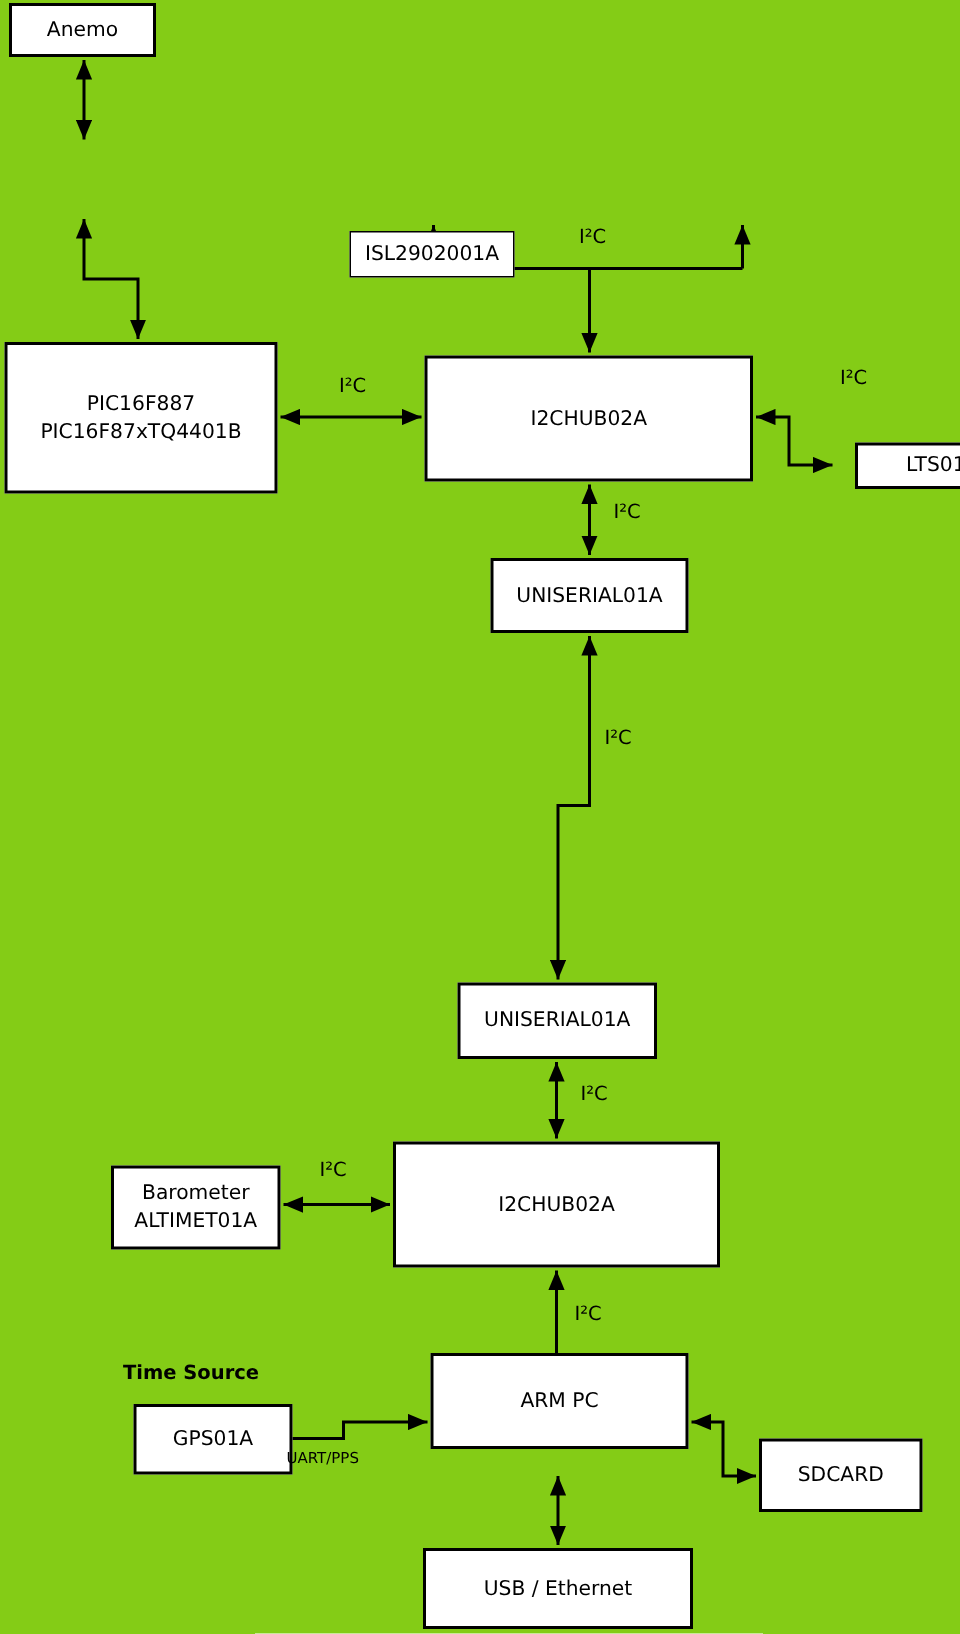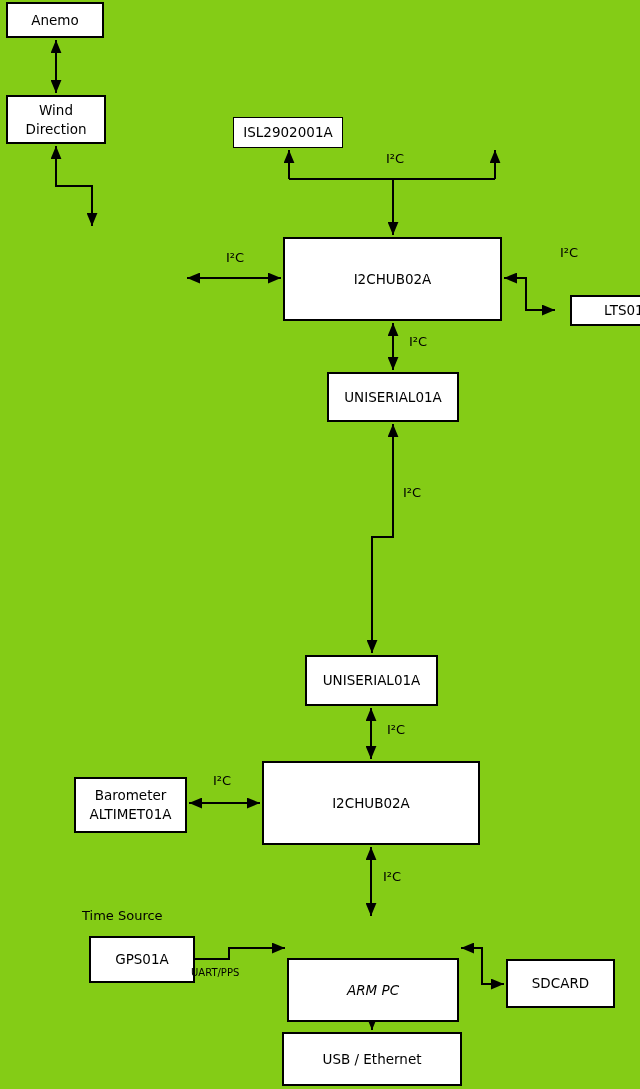--- a/index.html
+++ b/index.html
@@ -23,21 +23,21 @@
     background: #ffffff;
     display: flex;
     flex-direction: column;
     align-items: center;
     justify-content: center;
     text-align: center;
     font-size: 13.5px;
     line-height: 1.4;
     white-space: nowrap;
   }
-  .node.thin { border-width: 1.5px; }
+  .node.thin { border-width: 1.5px; margin-top: 37px; }
   .edge-label {
     position: absolute;
     font-size: 13px;
     white-space: nowrap;
   }
   #wires {
     position: absolute;
     left: 0; top: 0;
     width: 640px;
     height: 1089px;
@@ -55,34 +55,34 @@
   #pic          { left: 3px;   top: 228px;  width: 182px; height: 101px; }
   #isl          { left: 233px; top: 117px;  width: 110px; height: 31px; }
   #sht          { left: 440px; top: 116px;  width: 109px; height: 32px; }
   #hub1         { left: 283px; top: 237px;  width: 219px; height: 84px; }
   #lts          { left: 570px; top: 295px;  width: 81px;  height: 31px; padding-left: 36px; }
   #uniserial1   { left: 327px; top: 372px;  width: 132px; height: 50px; }
   #uniserial2   { left: 305px; top: 655px;  width: 133px; height: 51px; }
   #hub2         { left: 262px; top: 761px;  width: 218px; height: 84px; }
   #barometer    { left: 74px;  top: 777px;  width: 113px; height: 56px; align-items: center; }
   #gps          { left: 67px;  top: 936px;  width: 106px; height: 47px; margin-left: 22px; }
-  #armpc        { left: 287px; top: 958px;  width: 172px; height: 64px; font-style: italic; }
+  #armpc        { left: 287px; top: 902px;  width: 172px; height: 64px; }
   #sdcard       { left: 506px; top: 959px;  width: 109px; height: 49px; }
   #usb          { left: 282px; top: 1032px; width: 180px; height: 54px; }
 
   
   #lbl-i2c-tree      { left: 386px; top: 151px; }
   #lbl-i2c-pic-hub   { left: 226px; top: 250px; }
   #lbl-i2c-lts       { left: 560px; top: 245px; }
   #lbl-i2c-hub1-uni  { left: 409px; top: 334px; }
   #lbl-i2c-long      { left: 403px; top: 485px; }
   #lbl-i2c-uni2-hub2 { left: 387px; top: 722px; }
   #lbl-i2c-baro      { left: 213px; top: 773px; }
   #lbl-i2c-hub2-arm  { left: 383px; top: 869px; }
-  #lbl-time-source   { left: 82px;  top: 908px; }
+  #lbl-time-source   { left: 82px;  top: 908px; font-weight: bold; }
   #lbl-uart-pps      { left: 191px; top: 967px; font-size: 10px; text-align: right; }
 </style>
 </head>
 <body>
 
 <div id="canvas">
 
   <svg id="wires" xmlns="http://www.w3.org/2000/svg" viewBox="0 0 640 1089">
     <defs>
       <marker id="ah" viewBox="0 0 12 10" refX="12" refY="5" markerWidth="13" markerHeight="11" markerUnits="userSpaceOnUse" orient="auto-start-reverse">
@@ -107,25 +107,25 @@
     <path d="M371,847 V916" marker-start="url(#ah)" marker-end="url(#ah)"></path>
     <path d="M175,959 H229 V948 H285" marker-end="url(#ah)"></path>
     <path d="M461,948 H482 V984 H504" marker-start="url(#ah)" marker-end="url(#ah)"></path>
     <path d="M372,984 V1030" marker-start="url(#ah)" marker-end="url(#ah)"></path>
   </svg>
 
   <div class="node" id="anemo">
     <span>Anemo</span>
   </div>
 
-  <div class="node" id="wind">
-    <span>Wind</span>
-    <span>Direction</span>
+
+  <div class="node" id="pic">
+    <span>PIC16F887</span>
+    <span>PIC16F87xTQ4401B</span>
   </div>
-
 
   <div class="node thin" id="isl">
     <span>ISL2902001A</span>
   </div>
 
 
   <div class="node" id="hub1">
     <span>I2CHUB02A</span>
   </div>
 

